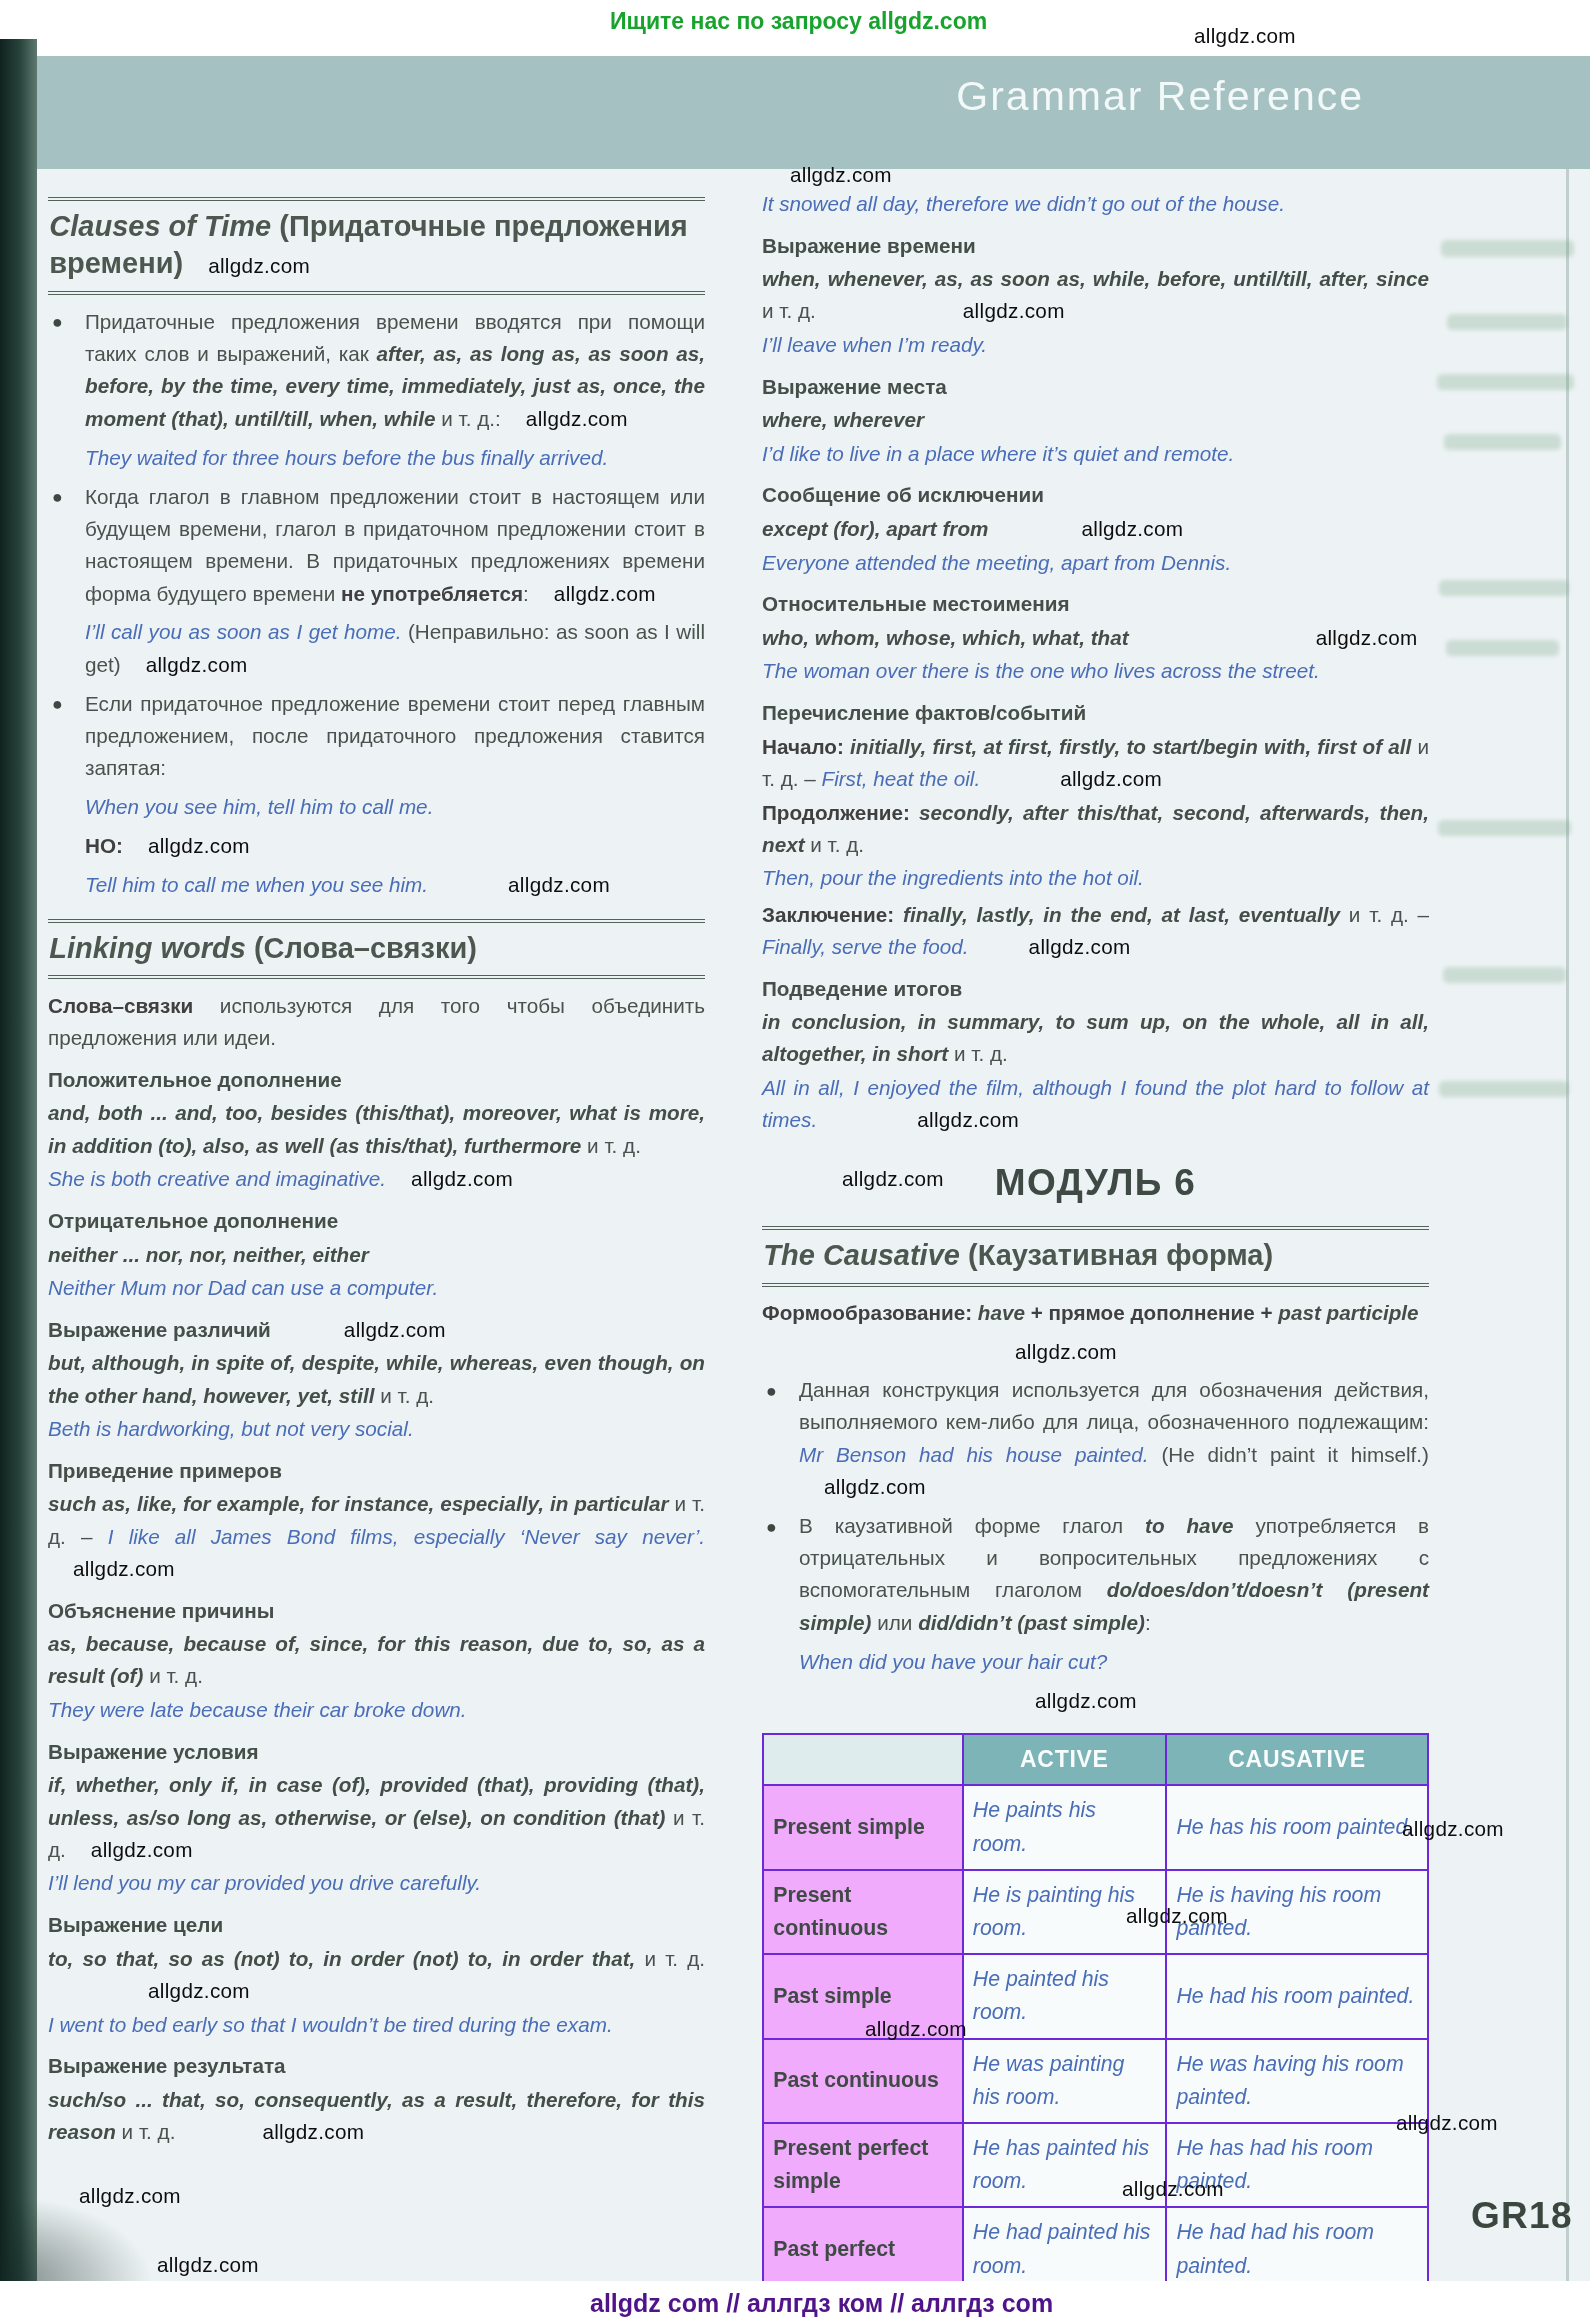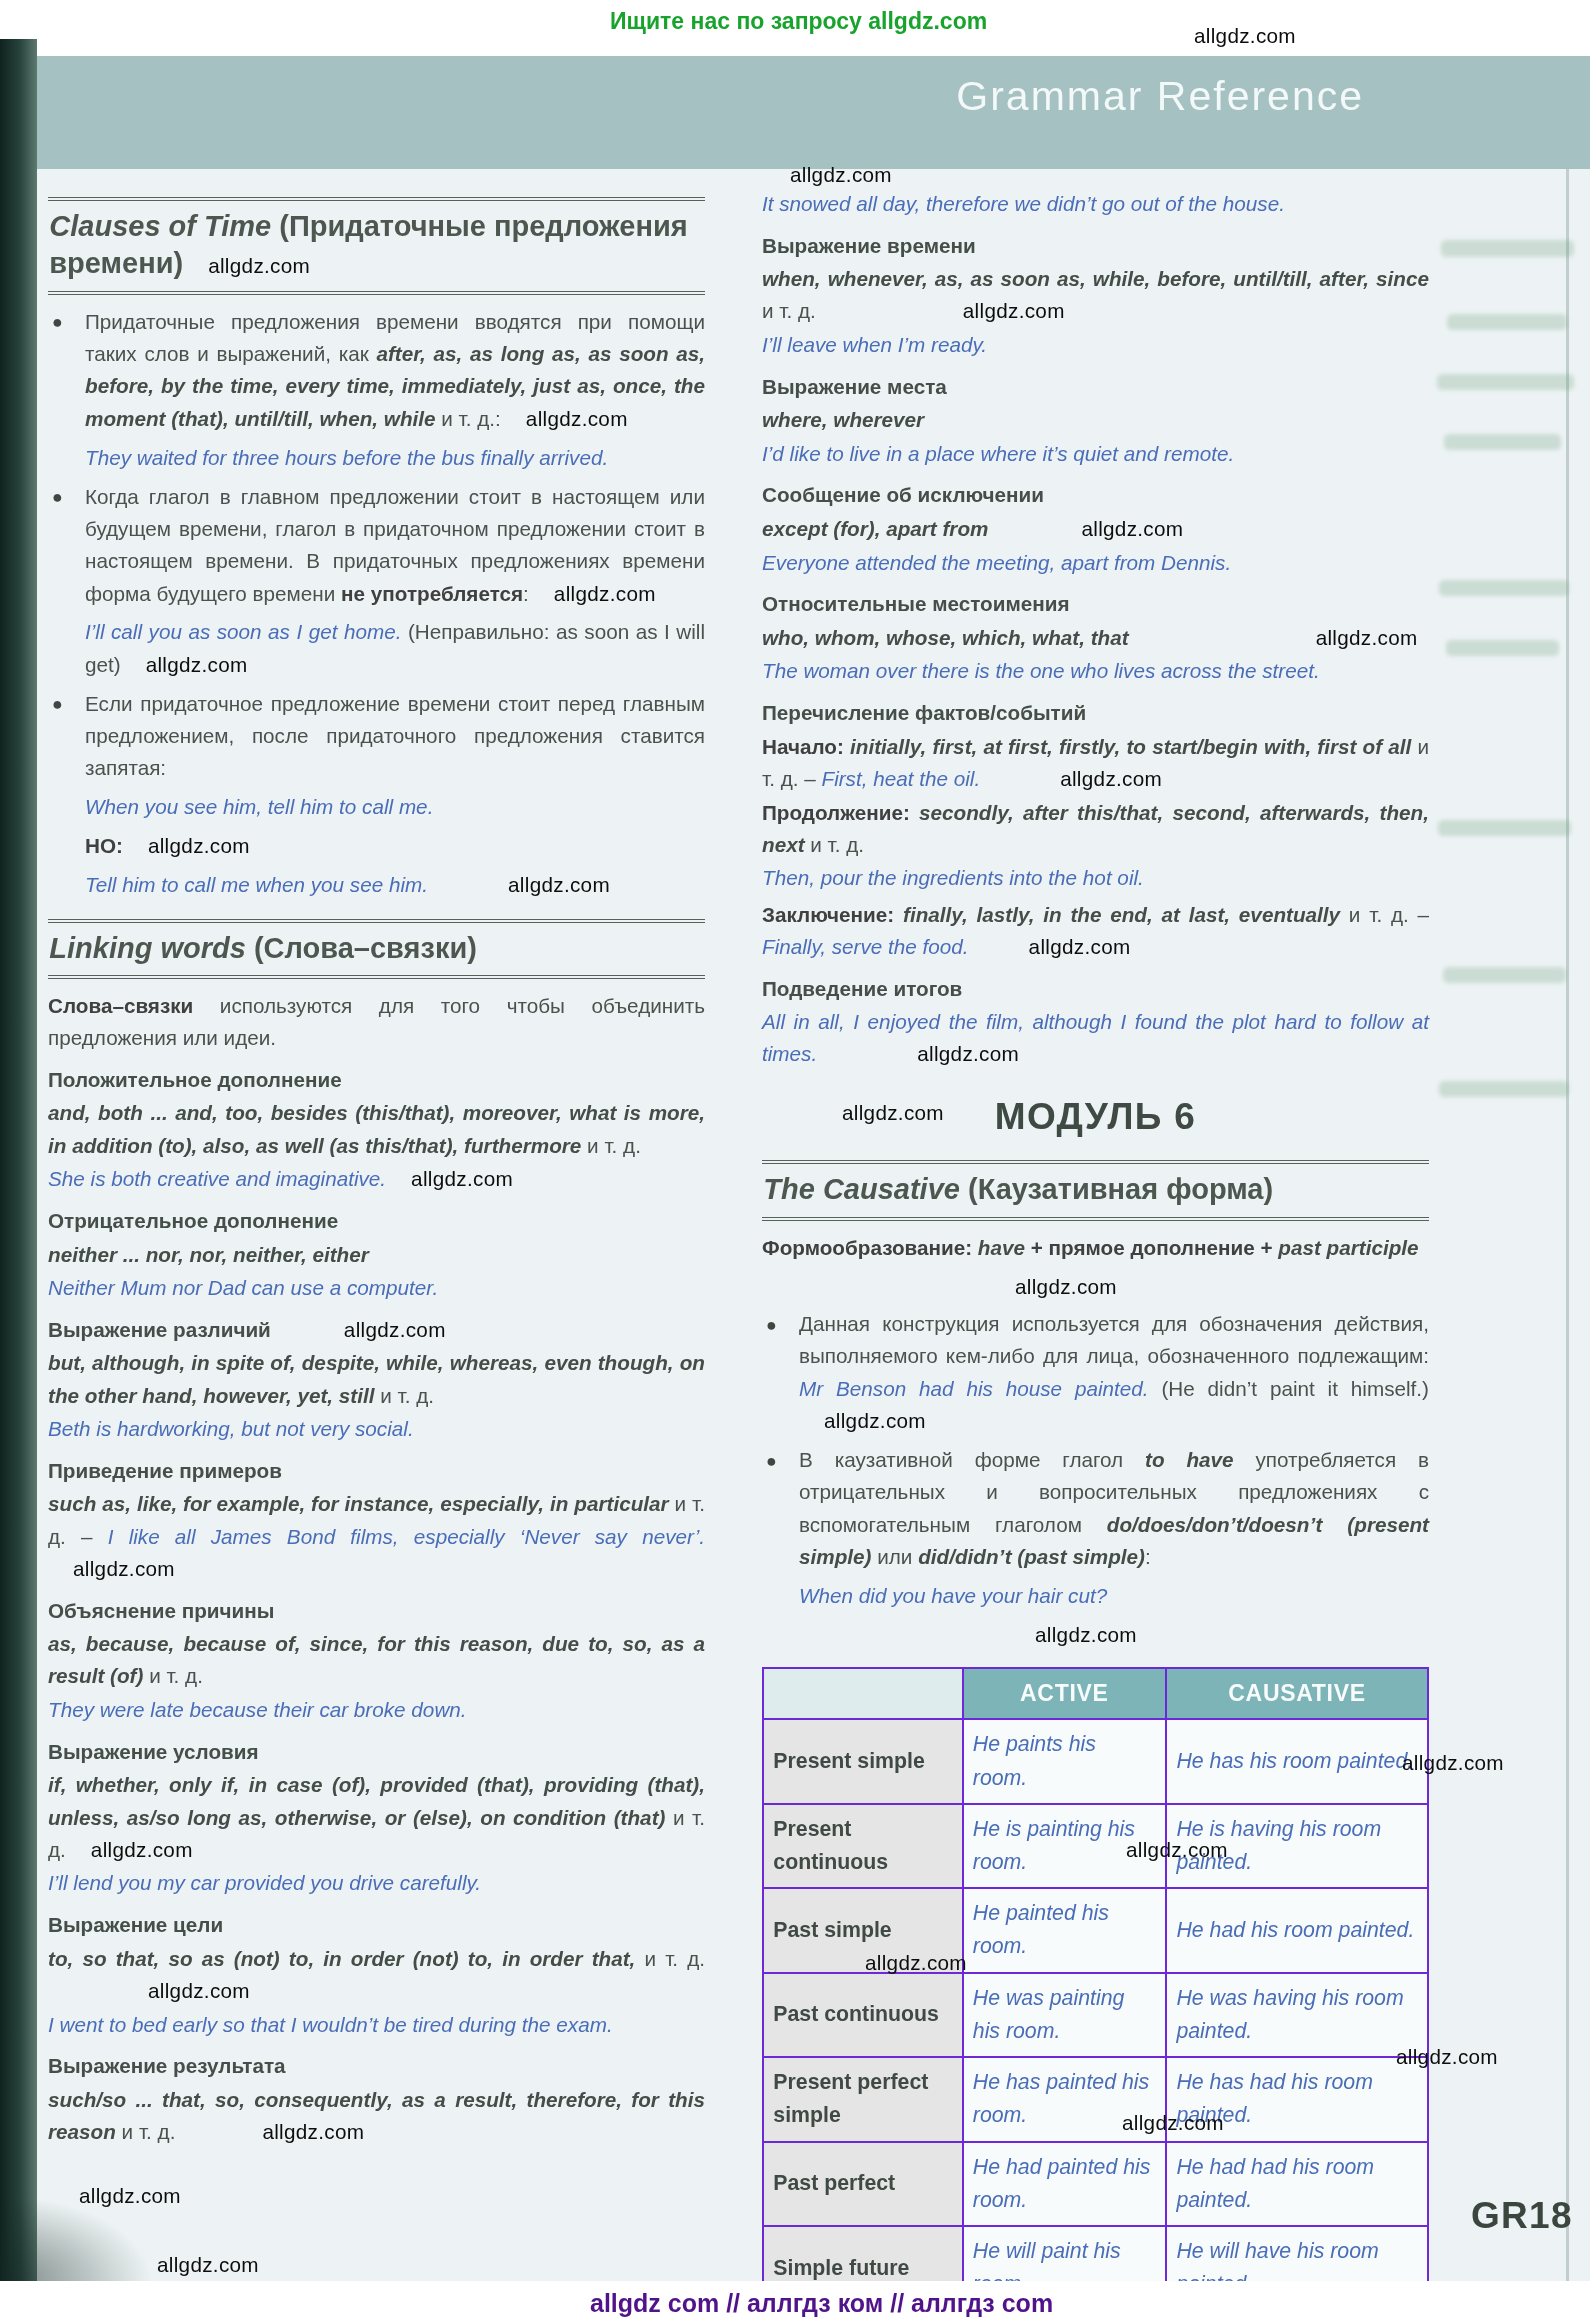--- a/index.html
+++ b/index.html
@@ -60,21 +60,21 @@
   .wma { position:absolute; color:#0d0d0d; font-size:20.7px; white-space:nowrap; z-index:6; letter-spacing:0.3px; }
   .wm-block { padding-left:253px; margin:1.3px 0 5.3px 0; }
 
   
   .table-wrap { position:relative; margin-top:16px; width:100%; }
   table.gr { width:100%; border-collapse:collapse; }
   table.gr th, table.gr td { border:2px solid #6d28d9; }
   table.gr thead th { background:#7cb4b8; color:#f8fcfc; font-size:23px; letter-spacing:0.7px;
     padding:6.7px 5.3px; text-align:center; }
   table.gr thead th.corner { background:#dfecee; }
-  td.tense { background:#e5e5e5; font-weight:bold; color:#404a45; width:30%;
+  td.tense { background:#f0abfc; font-weight:bold; color:#404a45; width:30%;
     font-size:21.3px; padding:8px 9.3px; text-align:left; }
   td.val { background:#f7fbfb; color:#4a6db8; font-style:italic; font-size:21.3px;
     padding:8px 9.3px; text-align:left; }
 </style>
 </head>
 <body>
 
 <div class="top-strip"></div>
 <div class="top-banner">Ищите нас по запросу allgdz.com</div>
 <div class="wma" style="left:1194px; top:20px;">allgdz.com</div>
@@ -250,20 +250,22 @@
     <p class="g-words">
       <span class="bld">Заключение:</span>
       <span class="bi">finally, lastly, in the end, at last, eventually</span>
       <span>и т. д. –</span>
       <span class="example">Finally, serve the food.</span><span class="wmi" style="margin-left:60px;">allgdz.com</span>
     </p>
   </div>
 
   <div>
     <p class="g-title">Подведение итогов</p>
+    <p class="g-words"><span class="bi">in conclusion, in summary, to sum up, on the whole, all in all, altogether, in short</span>
+      <span>и т. д.</span></p>
     <p class="g-example example"><span>All in all, I enjoyed the film, although I found the plot hard to follow at times.</span><span class="wmi" style="margin-left:100px;">allgdz.com</span></p>
   </div>
 
   <div class="module-title">
     <span class="wma" style="left:80px; top:9.3px; font-weight:normal; letter-spacing:0.3px;">allgdz.com</span>
     <span>МОДУЛЬ 6</span>
   </div>
 
   <div class="rule-heading">
     <span class="en">The Causative</span><span> (Каузативная форма)</span>

